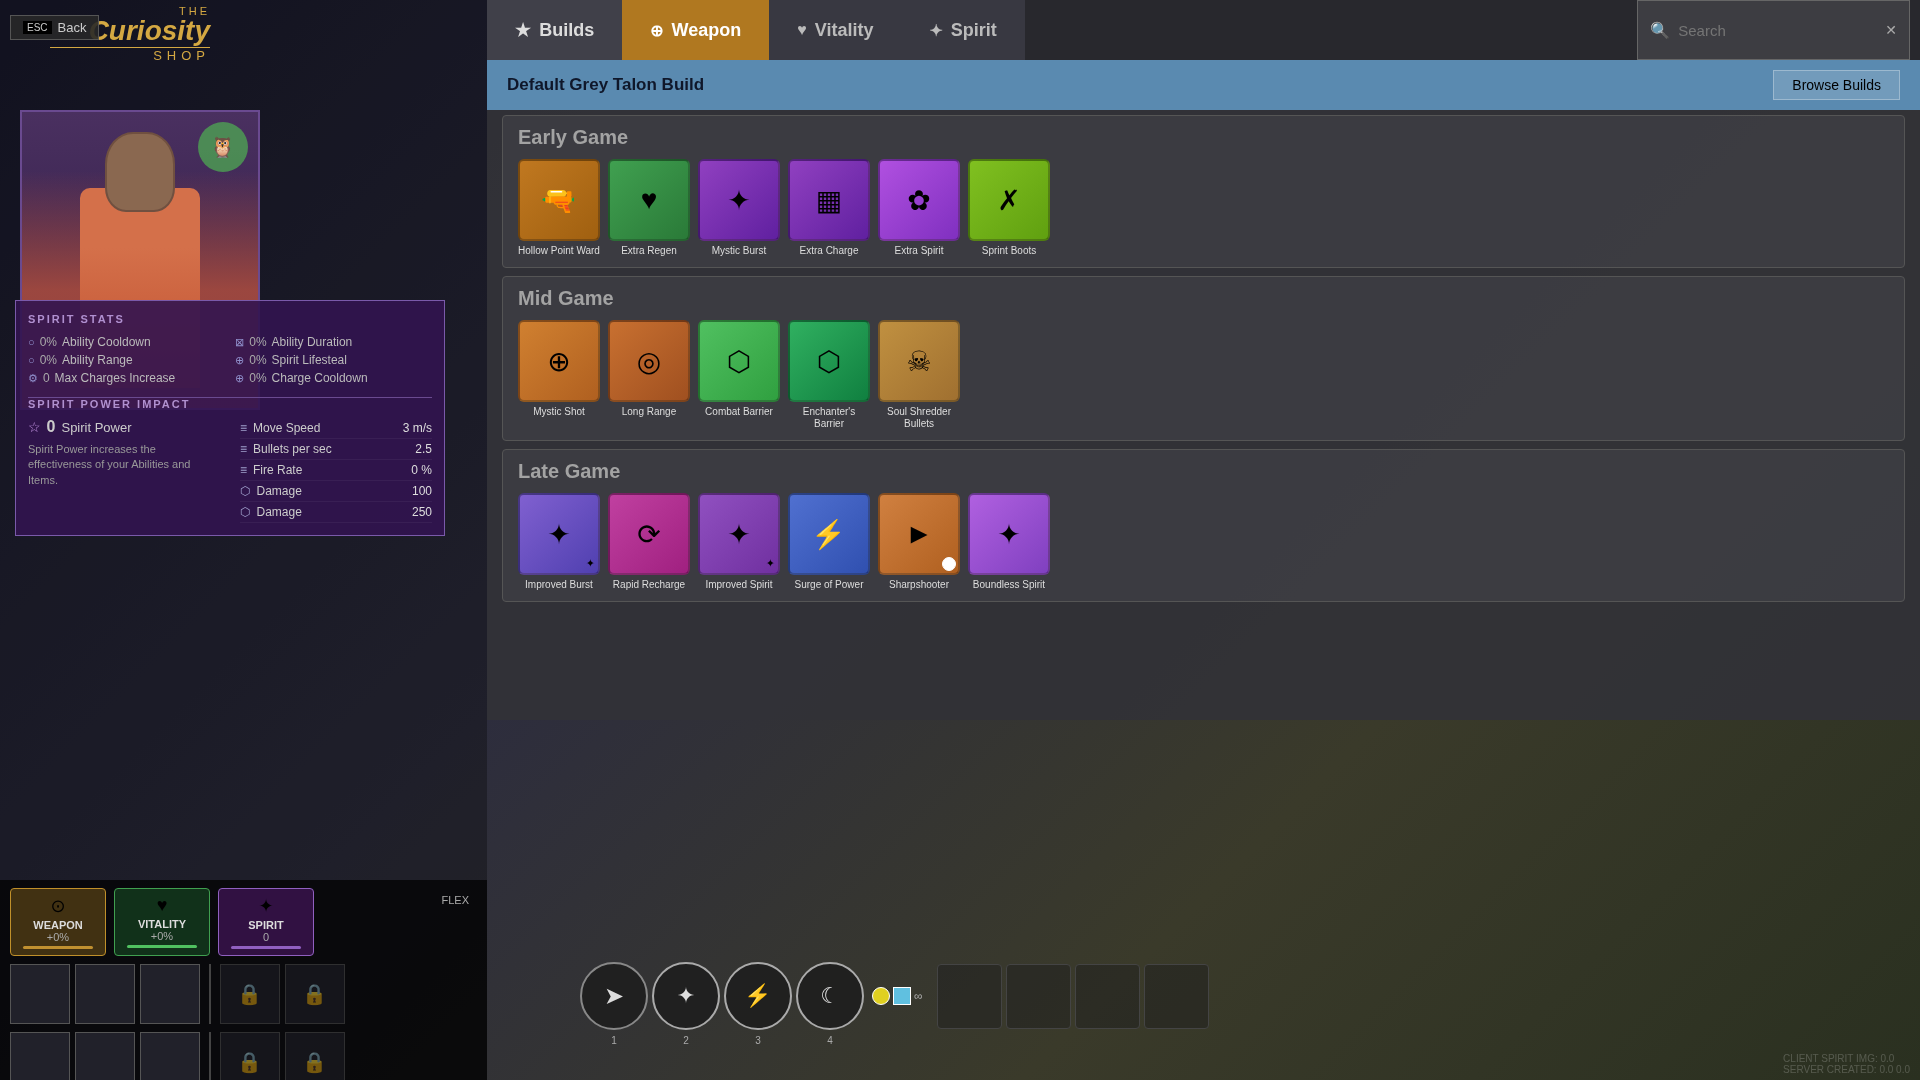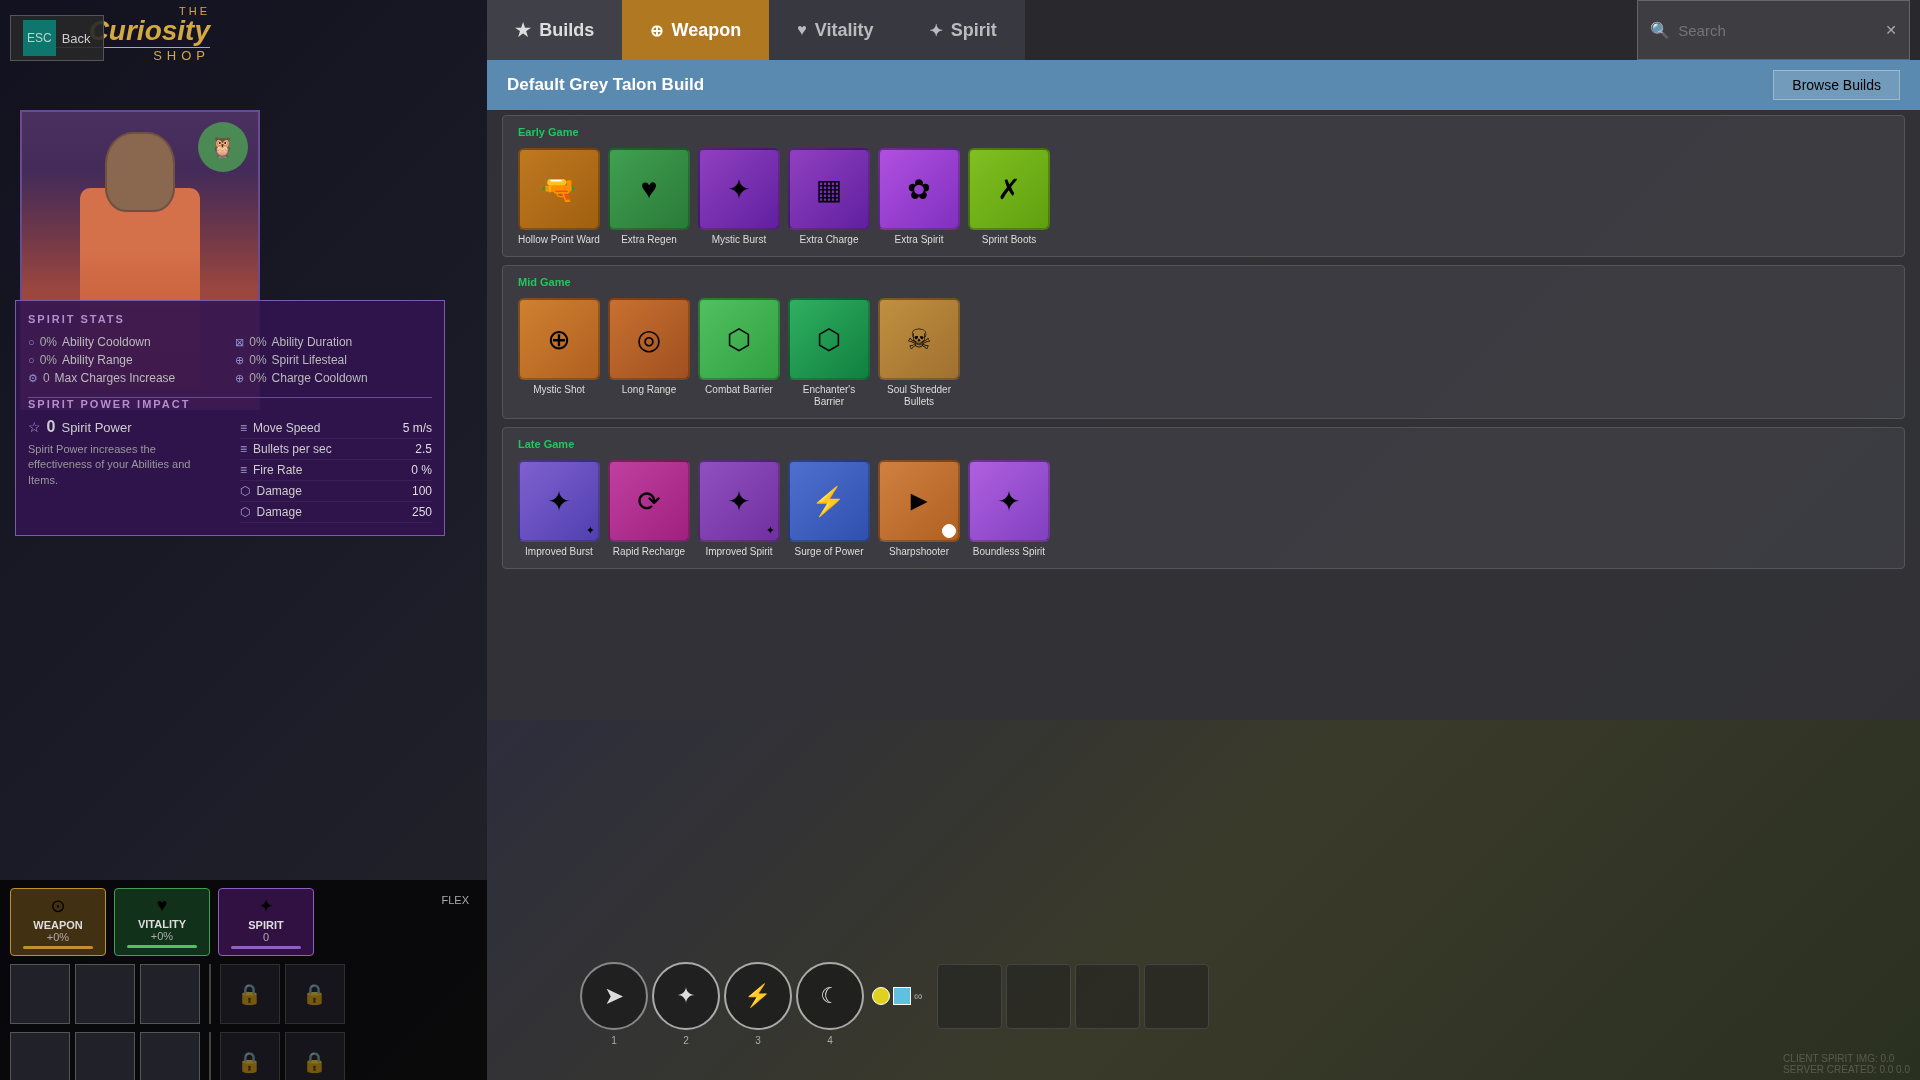--- a/index.html
+++ b/index.html
@@ -322,21 +322,21 @@
     
     .build-header {
       display: flex;
       align-items: center;
       justify-content: space-between;
       padding: 10px 20px;
       background: #5a8ab0;
     }
 
     .build-title {
-      color: #ffffff;
+      color: #0f172a;
       font-size: 17px;
       font-weight: bold;
     }
 
     .browse-builds-btn {
       background: rgba(255,255,255,0.15);
       border: 1px solid rgba(255,255,255,0.3);
       color: #000000;
       padding: 6px 18px;
       font-size: 14px;
@@ -346,22 +346,22 @@
     
     .game-section {
       margin: 0 15px 8px;
       background: rgba(70,70,75,0.5);
       border: 1px solid #555;
       border-radius: 4px;
       padding: 10px 15px;
     }
 
     .section-title {
-      color: #22c55e;
-      font-size: 11px;
+      color: #a3a3a3;
+      font-size: 20px;
       font-weight: bold;
       margin-bottom: 10px;
     }
 
     .items-grid {
       display: flex;
       gap: 8px;
       flex-wrap: wrap;
     }
 
@@ -484,21 +484,21 @@
 
 <div class="top-hud">
   <span class="hud-num">4.0</span>
   <span class="hud-num">3:37</span>
   <span class="hud-num">6.0</span>
 </div>
 
 <div class="left-panel">
 
   <div class="back-btn">
-    <span style="background:#0f766e;padding:11px 4px;font-size:12px;">ESC</span>
+    <span style="background:#000000;padding:1px 4px;font-size:10px;">ESC</span>
     <span>Back</span>
   </div>
 
   <div class="shop-logo">
     <div class="the-text">THE</div>
     <div class="curiosity">Curiosity</div>
     <div class="shop-text">SHOP</div>
   </div>
 
   <div class="character-area">
@@ -559,21 +559,21 @@
             <span>Spirit Power</span>
           </div>
           <div class="spirit-power-desc">Spirit Power increases the effectiveness of your Abilities and Items.</div>
         </div>
         <div class="spirit-power-right">
           <div class="move-stat">
             <div class="move-stat-left">
               <span style="color:#a0a0cc;">≡</span>
               <span>Move Speed</span>
             </div>
-            <span class="move-stat-value">5 m/s</span>
+            <span class="move-stat-value">3 m/s</span>
           </div>
           <div class="move-stat">
             <div class="move-stat-left">
               <span style="color:#a0a0cc;">≡</span>
               <span>Bullets per sec</span>
             </div>
             <span class="move-stat-value">2.5</span>
           </div>
           <div class="move-stat">
             <div class="move-stat-left">

